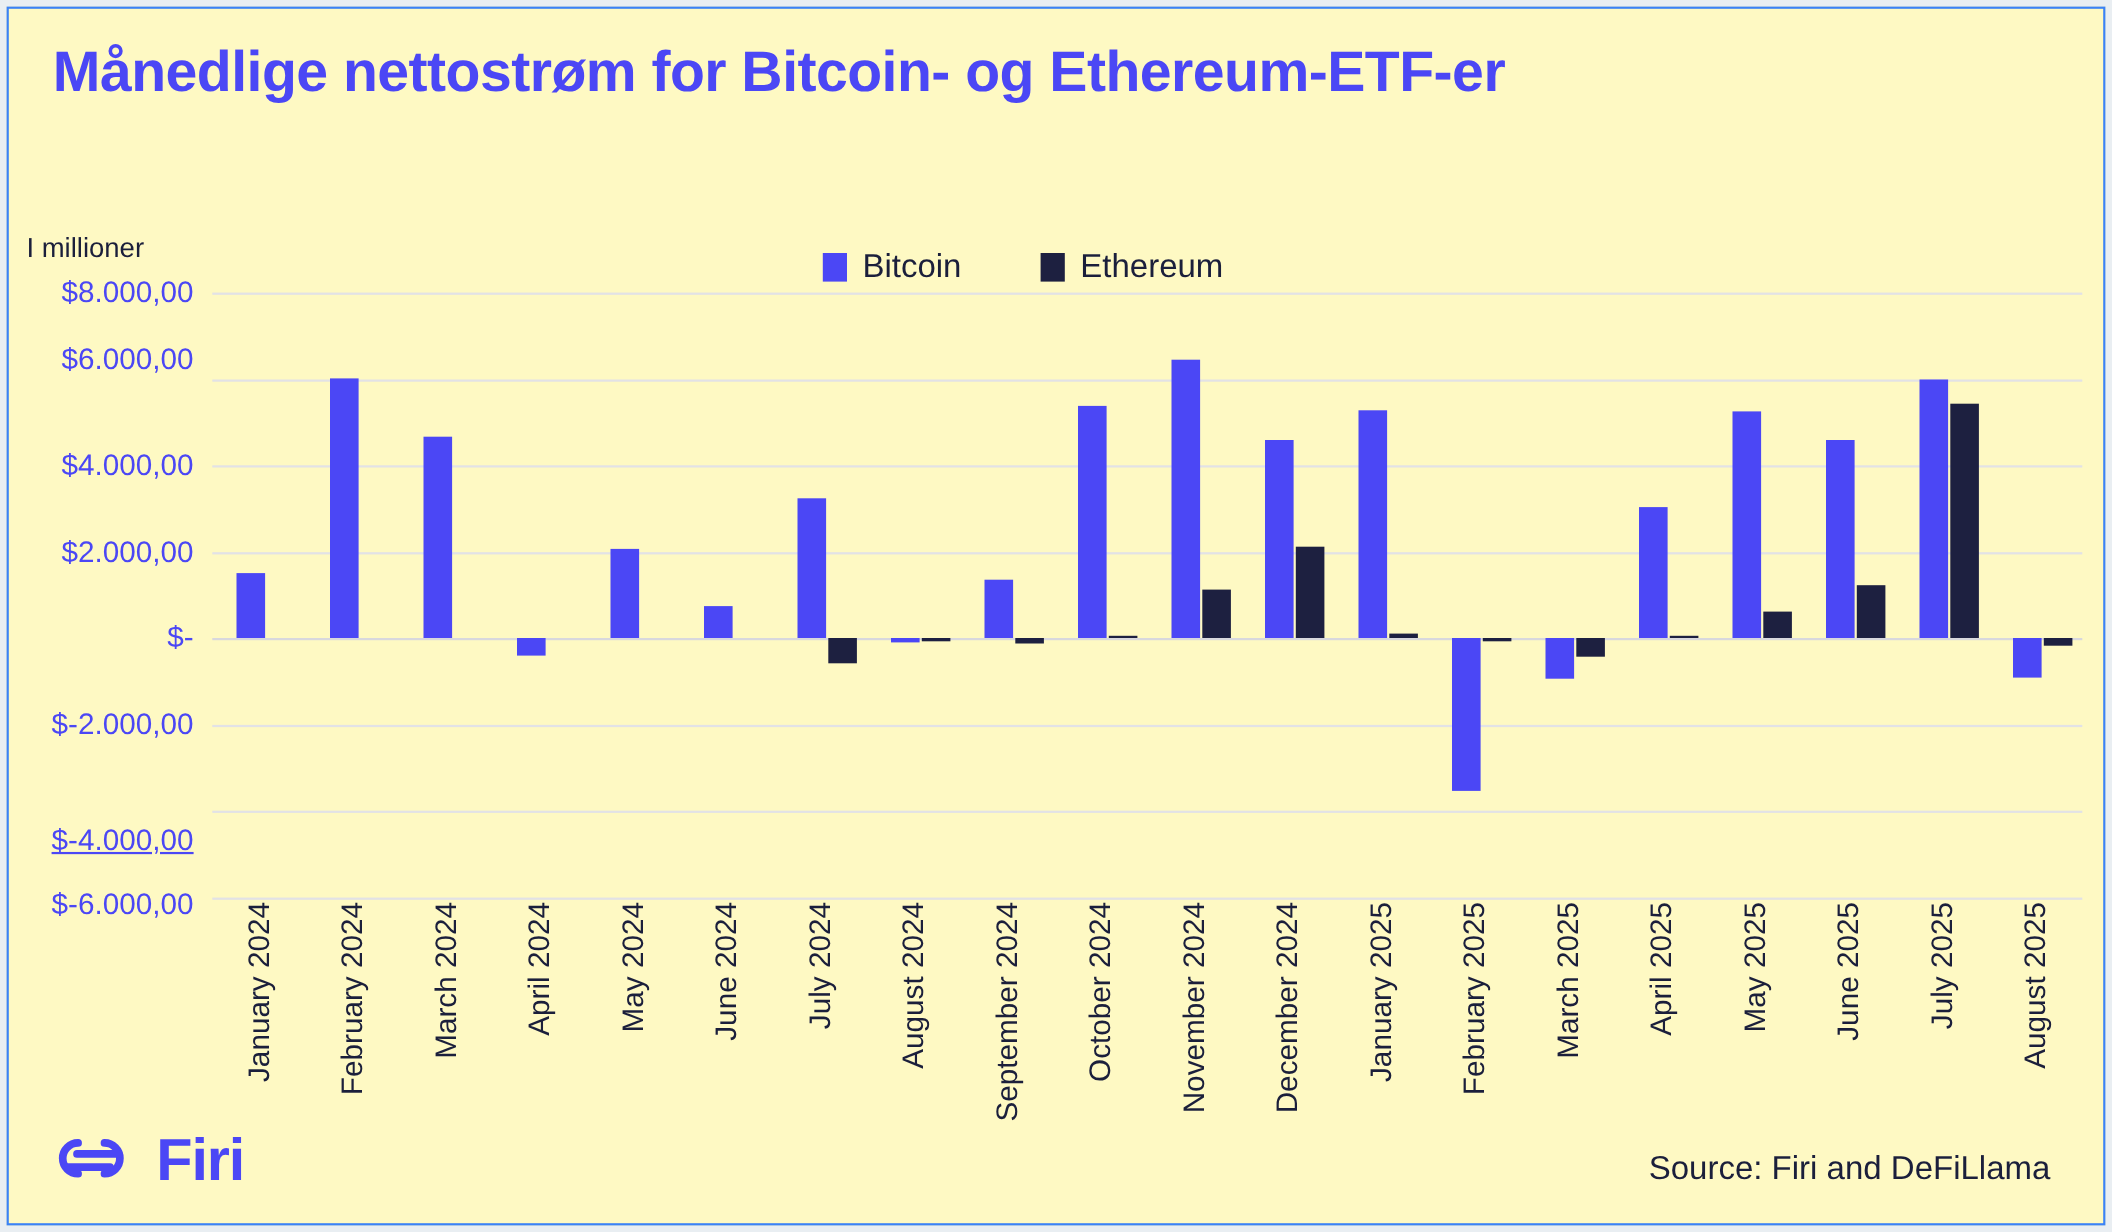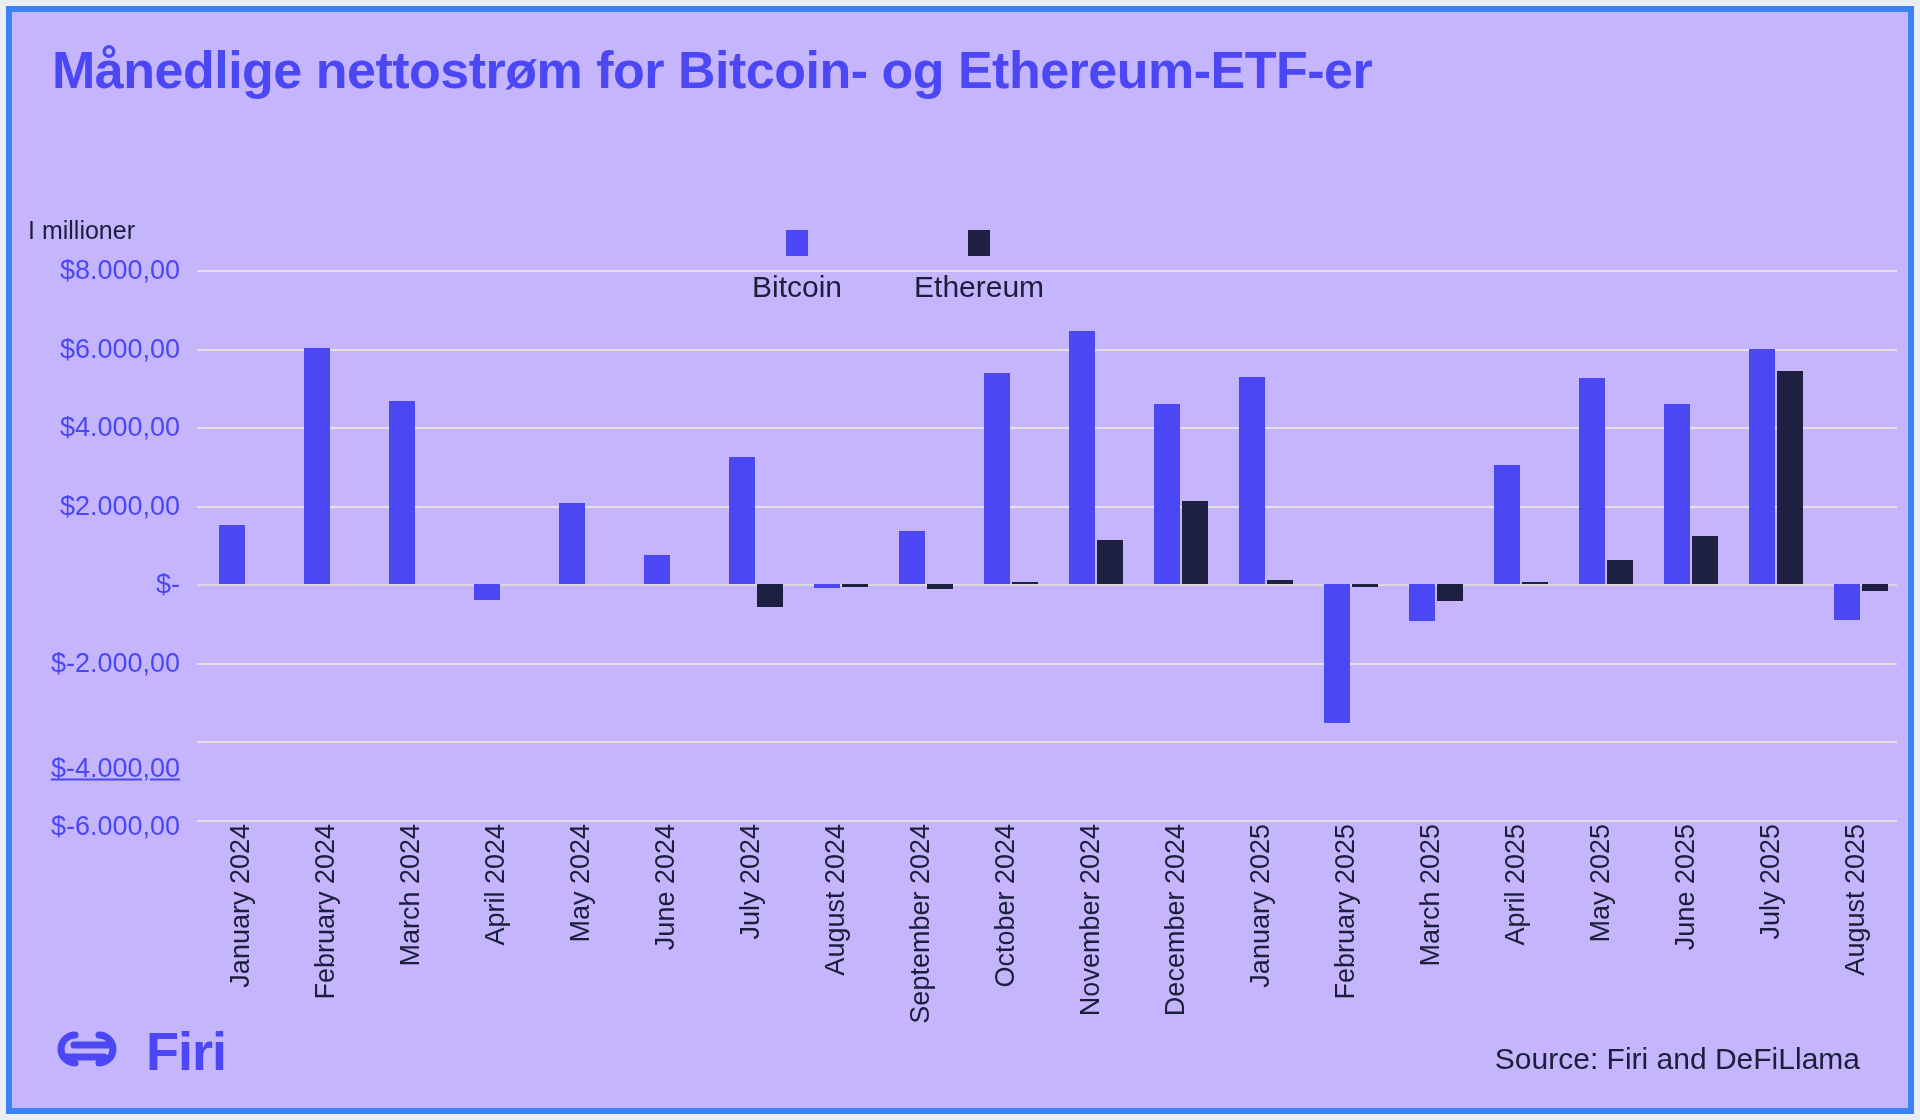--- a/index.html
+++ b/index.html
@@ -7,22 +7,22 @@
   body {
     width: 1920px; height: 1120px;
     background: #e9eef2;
     font-family: "Liberation Sans", sans-serif;
     overflow: hidden;
   }
   #card {
     position: absolute;
     left: 6px; top: 6px;
     width: 1908px; height: 1108px;
-    background: #c4b5fd;
-    border: 6px solid #3b82f6;
+    background: #fef9c3;
+    border: 2px solid #3b82f6;
     overflow: hidden;
   }
 
   
   #chart-title {
     position: absolute;
     left: 40px; top: 28px;
     width: 1800px;
     font-size: 52px;
     font-weight: 700;
@@ -47,21 +47,21 @@
   }
 
   
   #legend {
     position: absolute;
     left: 740px; top: 218px;
     display: flex;
     gap: 72px;
     align-items: center;
   }
-  .legend-item { display: flex; align-items: center; gap: 14px; flex-direction: column; }
+  .legend-item { display: flex; align-items: center; gap: 14px; }
   .legend-swatch { width: 22px; height: 26px; display: block; }
   .legend-label { font-size: 30px; color: #1b1f3b; }
 
   
   #plot-area {
     position: absolute;
     left: 185px; top: 258px;
     width: 1700px; height: 550px;
   }
   .gridline {
@@ -156,21 +156,21 @@
         <span class="legend-label">Bitcoin</span>
       </div>
       <div class="legend-item">
         <span class="legend-swatch" style="background: rgb(29, 32, 64);"></span>
         <span class="legend-label">Ethereum</span>
       </div>
     </div>
 
   <div id="y-axis-labels">
       <div class="y-tick" style="top: 0px; text-align: center;">$8.000,00</div>
-      <div class="y-tick" style="top: 79px; margin-left: 24px;">$6.000,00</div>
+      <div class="y-tick" style="top: 61px; margin-left: 24px;">$6.000,00</div>
       <div class="y-tick" style="top: 157.143px;">$4.000,00</div>
       <div class="y-tick" style="top: 235.714px;">$2.000,00</div>
       <div class="y-tick" style="top: 314.286px;">$-</div>
       <div class="y-tick" style="top: 392.857px;">$-2.000,00</div>
       <div class="y-tick" style="top: 498px; text-decoration: underline;">$-4.000,00</div>
       <div class="y-tick" style="top: 556px;">$-6.000,00</div>
     </div>
 
   <div id="plot-area">
     <div id="grid-layer">

